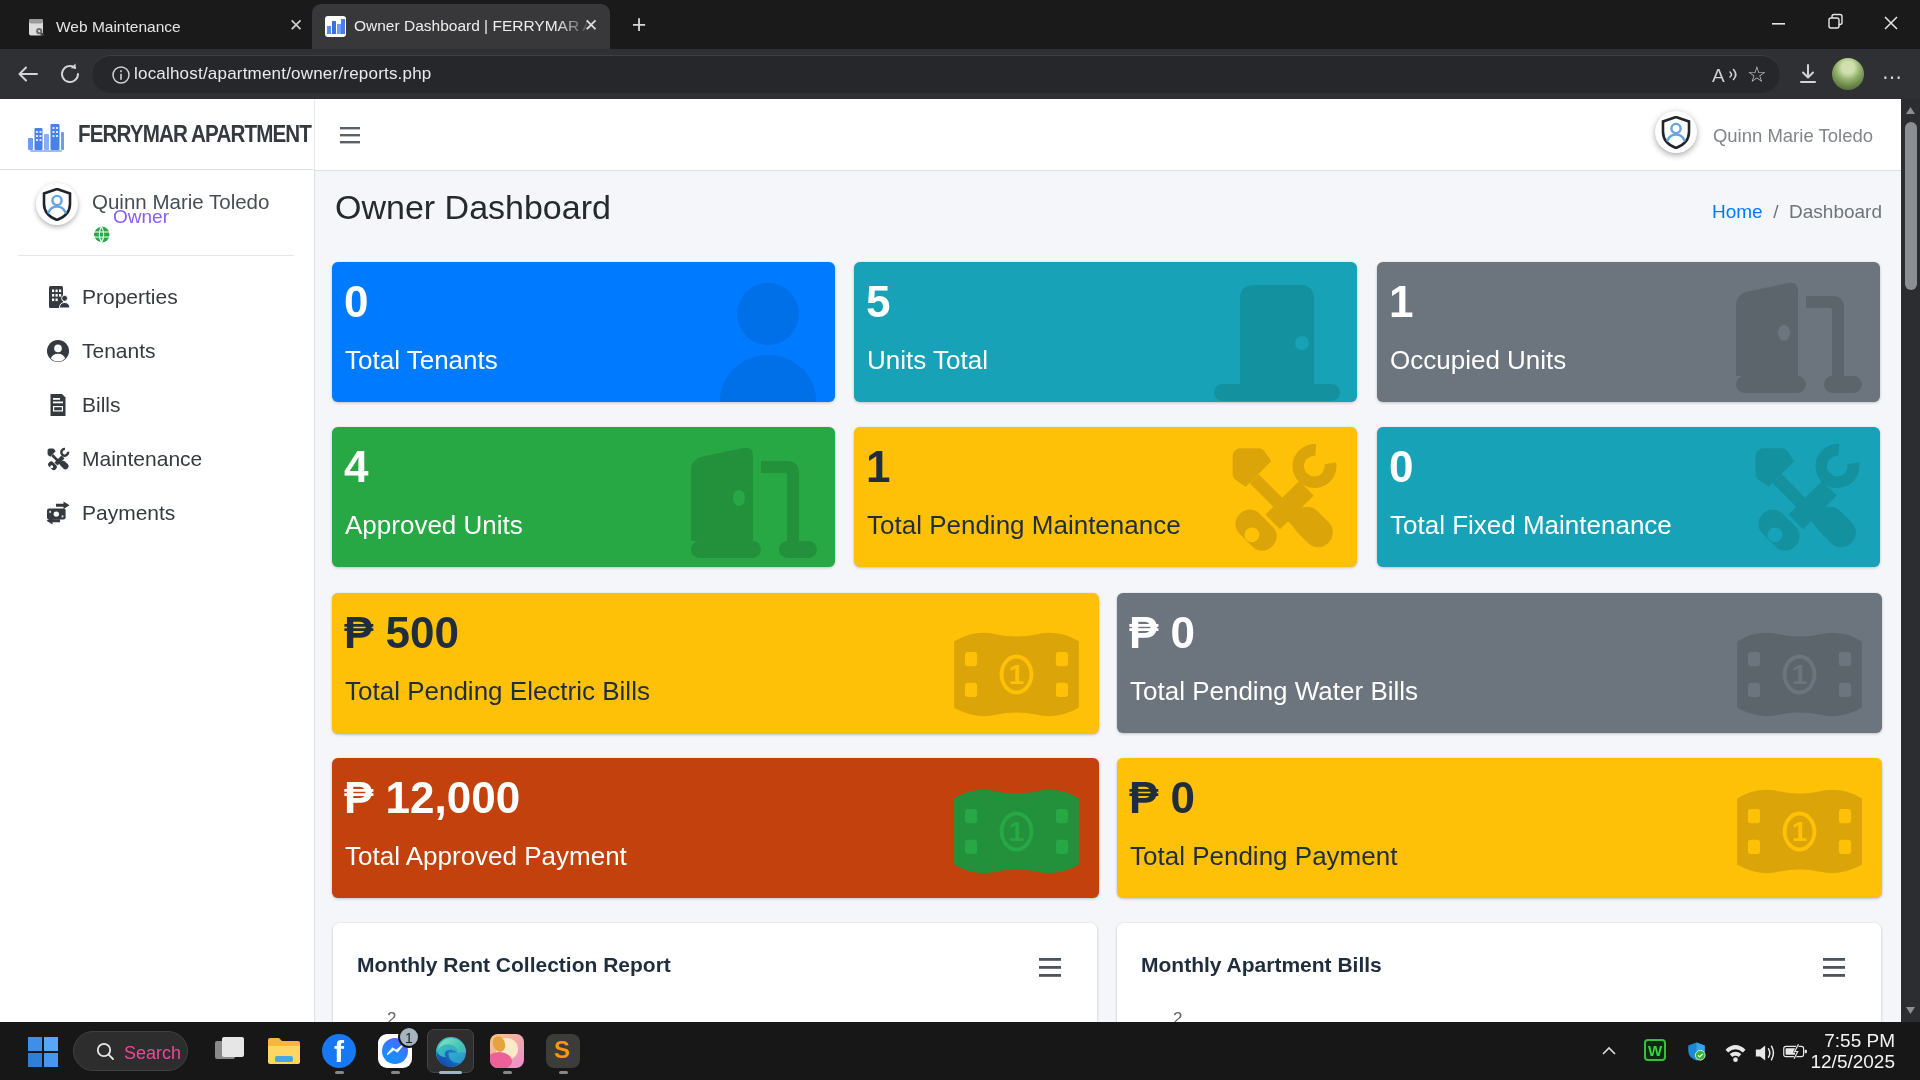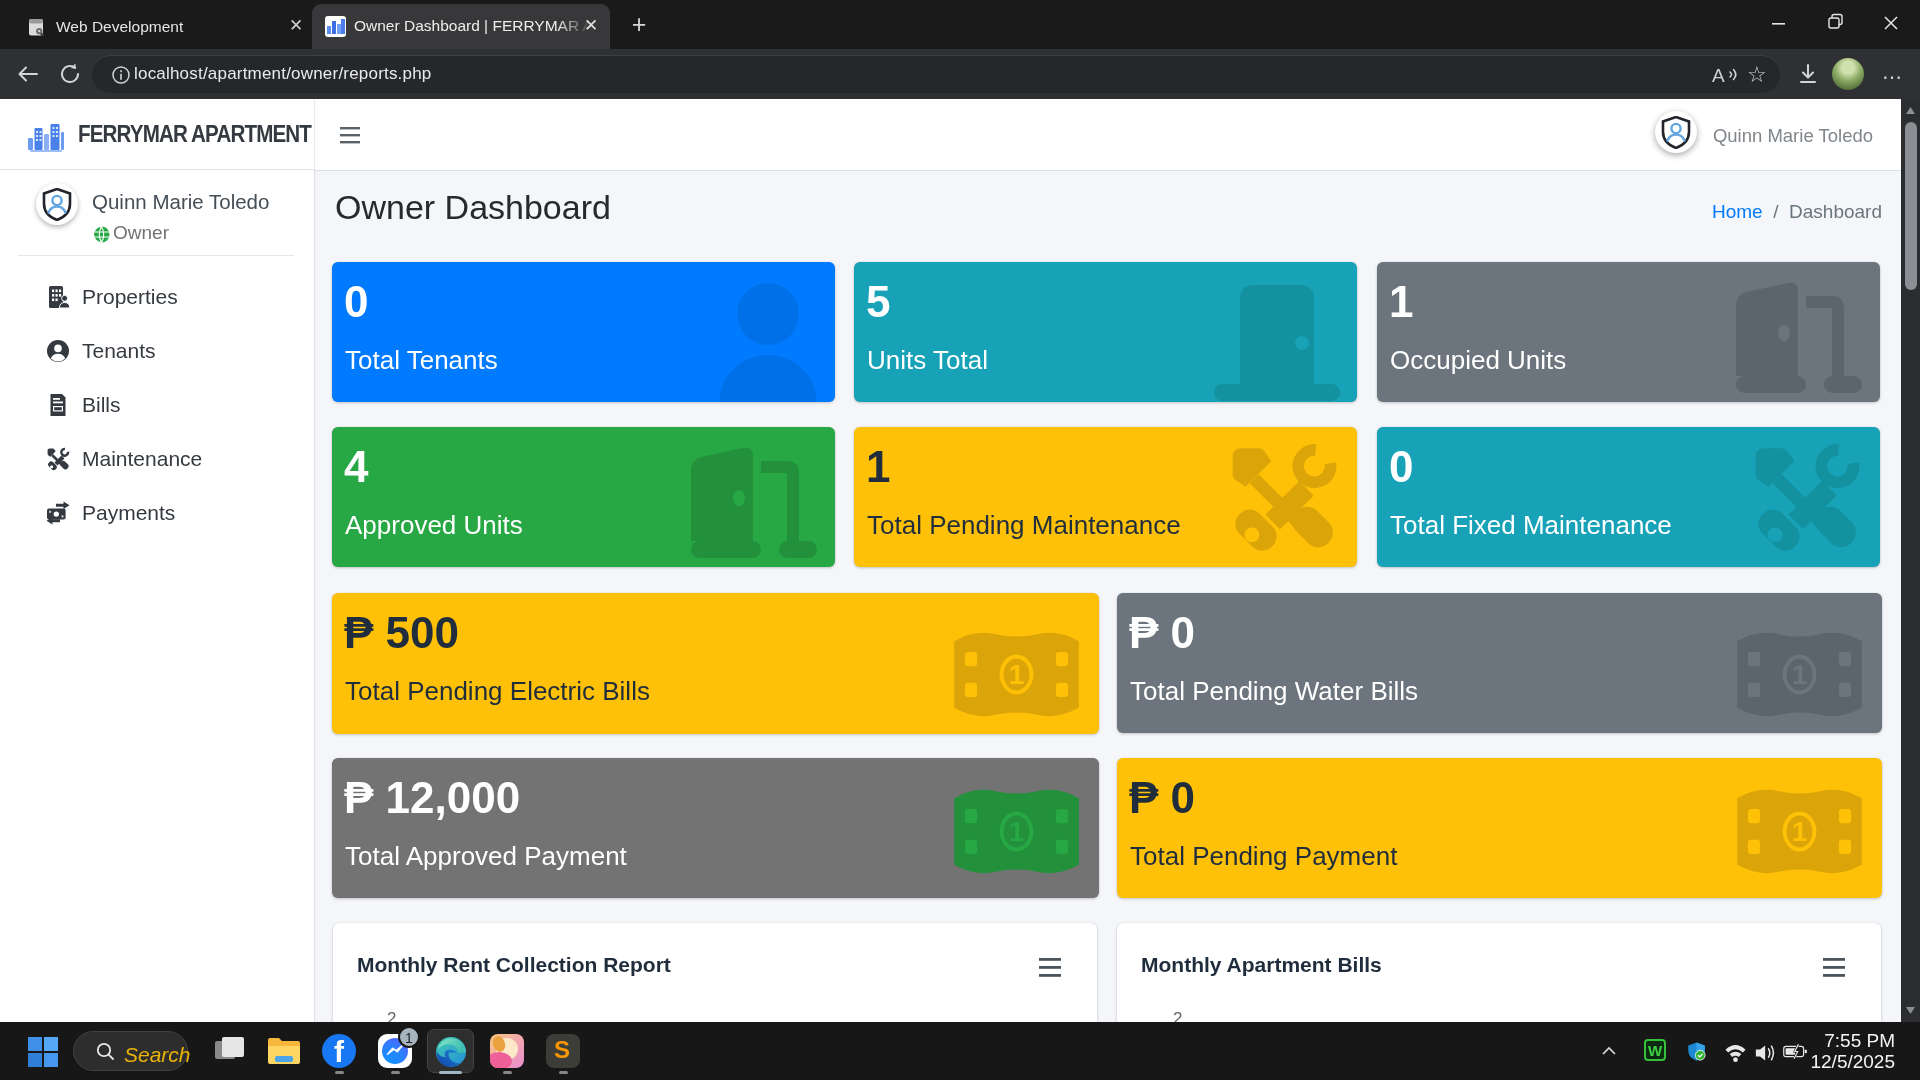--- a/index.html
+++ b/index.html
@@ -27,21 +27,21 @@
   .taskbar { position:absolute; top:1022px; left:0; width:1920px; height:58px; background:#171717; }
 
   
   .page { position:absolute; top:99px; left:0; width:1920px; height:923px; background:#f4f6f9; overflow:hidden; }
   .sidebar { position:absolute; left:0; top:0; width:314px; height:923px; background:#fff; box-shadow:1px 0 1px rgba(0,0,0,.08); }
   .brand { position:absolute; left:0; top:0; width:314px; height:71px; border-bottom:1px solid #dee2e6; overflow:hidden; }
   .brand .btxt { position:absolute; left:78px; top:22px; font-size:23.5px; font-weight:bold; color:#343a40; letter-spacing:-1px; white-space:nowrap; transform:scaleX(.877); transform-origin:0 0; }
   .upanel { position:absolute; left:0; top:71px; width:314px; height:86px; }
   .upanel .dl { position:absolute; left:18px; top:85px; width:276px; height:1px; background:#e3e7ea; }
   .uname { position:absolute; left:92px; top:20px; font-size:20.5px; color:#454d55; }
-  .urole { position:absolute; left:113px; top:52px; font-size:19px; color:#737373; }
+  .urole { position:absolute; left:113px; top:36px; font-size:19px; color:#8b5cf6; }
   .nav { position:absolute; left:19px; top:173px; width:282px; }
   .nitem { position:relative; height:49px; margin-bottom:5px; border-radius:6px; }
   .nitem .lbl { position:absolute; left:63px; top:13px; font-size:21px; color:#343a40; }
   .nitem.active { background:#007bff; }
   .nitem.active .lbl { color:#fff; }
   .nicon { position:absolute; left:27px; top:13px; width:24px; height:24px; }
 
   .main { position:absolute; left:314px; top:0; width:1587px; height:923px; }
   .navbar { position:absolute; left:0; top:0; width:1587px; height:72px; background:#fff; border-bottom:1px solid #dee2e6; }
   .navname { position:absolute; right:28px; top:26px; font-size:18.5px; color:#80868b; }
@@ -68,21 +68,21 @@
 
   <div class="tabstrip">
     <div class="tab1">
       <svg class="abs" style="left:20px;top:14px" width="17" height="19" viewBox="0 0 17 19">
         <rect x="1" y="1" width="14" height="16.5" rx="2" fill="#dcdcdc"></rect>
         <rect x="1" y="1" width="14" height="4.5" rx="2" fill="#9a9a9a"></rect>
         <circle cx="11.2" cy="13.2" r="3.1" fill="#6d6d6d"></circle>
         <circle cx="11.2" cy="13.2" r="1.1" fill="#dcdcdc"></circle>
         <circle cx="14.2" cy="16.4" r="1.7" fill="#444"></circle>
       </svg>
-      <div class="title">Web Development</div>
+      <div class="title">Web Maintenance</div>
       <div class="tclose" style="left:280px;top:14px;">✕</div>
     </div>
     <div class="tab2">
       <svg class="abs" style="left:13px;top:12px" width="21" height="21" viewBox="0 0 21 21">
         <rect x="0" y="0" width="21" height="21" rx="3" fill="#fff"></rect>
         <rect x="2" y="10" width="4" height="8" fill="#5b8def"></rect>
         <rect x="7" y="5" width="4" height="13" fill="#3b6fe0"></rect>
         <rect x="12" y="8" width="4" height="10" fill="#6fa0f5"></rect>
         <rect x="16" y="3" width="4" height="15" fill="#4a7ceb"></rect>
       </svg>
@@ -249,21 +249,21 @@
         <path d="M0 70 Q96 16 192 38 Q288 60 384 38 Q480 16 576 70 L576 378 Q480 432 384 410 Q288 388 192 410 Q96 432 0 378 Z" fill="#5d656c"></path>
         <ellipse cx="288" cy="224" rx="78" ry="92" fill="#6c757d"></ellipse>
         <ellipse cx="288" cy="224" rx="60" ry="74" fill="#5d656c"></ellipse>
         <text x="288" y="268" font-size="130" font-weight="bold" fill="#6c757d" text-anchor="middle" font-family="Liberation Sans">1</text>
         <rect x="50" y="120" width="56" height="66" rx="14" fill="#6c757d"></rect>
         <rect x="470" y="120" width="56" height="66" rx="14" fill="#6c757d"></rect>
         <rect x="50" y="262" width="56" height="66" rx="14" fill="#6c757d"></rect>
         <rect x="470" y="262" width="56" height="66" rx="14" fill="#6c757d"></rect>
       </svg>
     </div>
-    <div class="sbox" style="left:332px;top:659px;width:767px;height:140px;background:#737373;">
+    <div class="sbox" style="left:332px;top:659px;width:767px;height:140px;background:#c2410c;">
       <div class="num">₱ 12,000</div>
         <div class="lb">Total Approved Payment</div>
       <svg class="bicon" style="right:19px;top:25px" width="127" height="97" viewBox="0 0 576 448">
         <path d="M0 70 Q96 16 192 38 Q288 60 384 38 Q480 16 576 70 L576 378 Q480 432 384 410 Q288 388 192 410 Q96 432 0 378 Z" fill="#23913c"></path>
         <ellipse cx="288" cy="224" rx="78" ry="92" fill="#28a745"></ellipse>
         <ellipse cx="288" cy="224" rx="60" ry="74" fill="#23913c"></ellipse>
         <text x="288" y="268" font-size="130" font-weight="bold" fill="#28a745" text-anchor="middle" font-family="Liberation Sans">1</text>
         <rect x="50" y="120" width="56" height="66" rx="14" fill="#28a745"></rect>
         <rect x="470" y="120" width="56" height="66" rx="14" fill="#28a745"></rect>
         <rect x="50" y="262" width="56" height="66" rx="14" fill="#28a745"></rect>
@@ -428,21 +428,21 @@
       <rect x="0" y="0" width="14" height="14" fill="#3d8fe8"></rect>
       <rect x="16" y="0" width="14" height="14" fill="#55a8f5"></rect>
       <rect x="0" y="16" width="14" height="14" fill="#2f7fd6"></rect>
       <rect x="16" y="16" width="14" height="14" fill="#4598ee"></rect>
     </svg>
     <div class="abs" style="left:73px;top:9px;width:115px;height:40px;border-radius:20px;background:#2d2d2d;border:1px solid #404040;">
       <svg class="abs" style="left:22px;top:10px" width="19" height="19" viewBox="0 0 19 19">
         <circle cx="8" cy="8" r="6.2" fill="none" stroke="#e8e8e8" stroke-width="1.8"></circle>
         <path d="M12.6 12.6 L17 17" stroke="#e8e8e8" stroke-width="1.8" stroke-linecap="round"></path>
       </svg>
-      <div class="abs" style="left:50px;top:11px;font-size:21px;color:#eab308;font-style:italic;">Search</div>
+      <div class="abs" style="left:50px;top:11px;font-size:18px;color:#ec4899;">Search</div>
     </div>
     <svg class="abs" style="left:213px;top:13px" width="34" height="32" viewBox="0 0 34 32">
       <rect x="2" y="6" width="20" height="18" rx="2" fill="#8a8a8a"></rect>
       <rect x="9" y="2" width="22" height="20" rx="2" fill="#e6e6e6"></rect>
     </svg>
     <svg class="abs" style="left:266px;top:12px" width="36" height="34" viewBox="0 0 36 34">
       <path d="M2 6 Q2 4 4 4 H13 L16 7 H32 Q34 7 34 9 V12 H2 Z" fill="#f6b73c"></path>
       <path d="M2 12 H34 V28 Q34 30 32 30 H4 Q2 30 2 28 Z" fill="#ffd563"></path>
       <rect x="9" y="22" width="18" height="6" rx="2" fill="#4da3e8"></rect>
     </svg>

